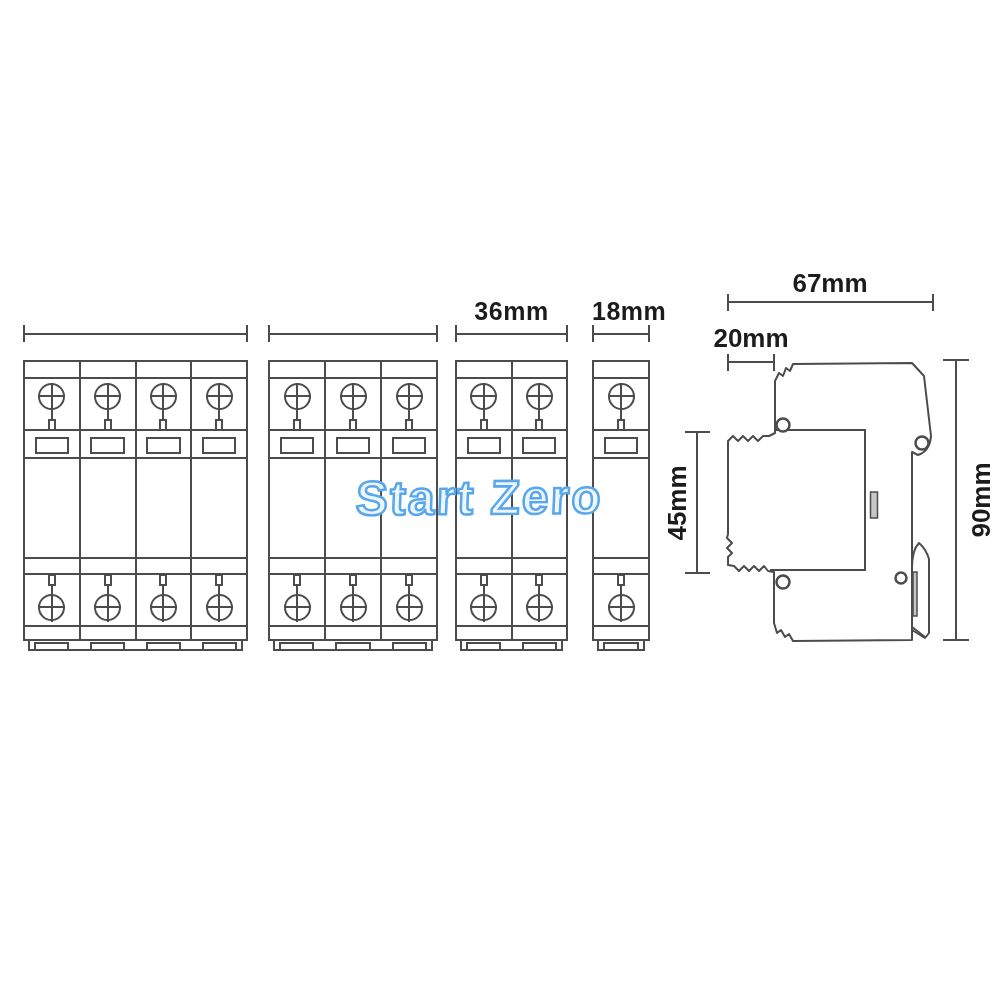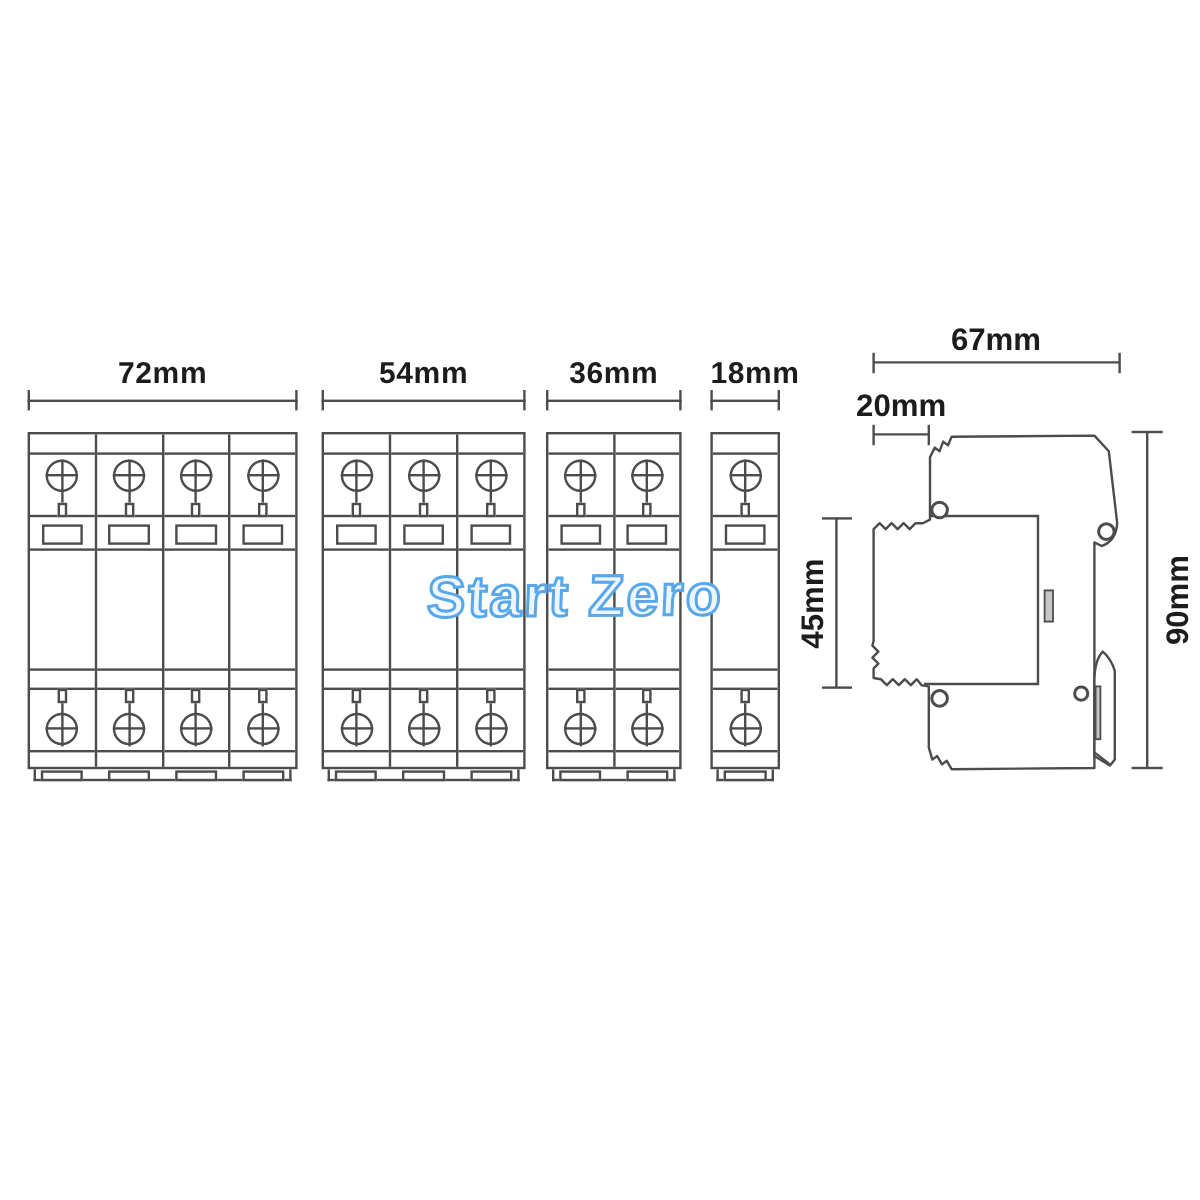--- a/index.html
+++ b/index.html
@@ -53,21 +53,20 @@
              text-shadow:0 0 1px var(--wm-stroke);
              transform:skewX(-3deg) rotate(-0.5deg);}
 </style>
 </head>
 <body>
 
 <div id="canvas">
 
   <div id="front-view">
       <div class="block" style="left: 23px; width: 225px;">
-        <div class="dim-label">72mm</div>
      <div class="dim-line"></div>
      <div class="tick tl"></div>
      <div class="tick tr"></div>
      <div class="skirt"></div>
      <div class="module">
           <div class="pole">
             <div class="hl" style="top:15px"></div>
             <div class="hl" style="top:67px"></div>
             <div class="hl" style="top:95px"></div>
             <div class="hl" style="top:195px"></div>
@@ -134,21 +133,20 @@
    <div class="stem b"></div>
    <div class="chord b"></div>
           </div>
         </div>
         <div class="foot" style="left: 10.6875px; width: 34.875px;"></div>
         <div class="foot" style="left: 66.9375px; width: 34.875px;"></div>
         <div class="foot" style="left: 123.188px; width: 34.875px;"></div>
         <div class="foot" style="left: 179.438px; width: 34.875px;"></div>
       </div>
       <div class="block" style="left: 268px; width: 170px;">
-        <div class="dim-label">54mm</div>
      <div class="dim-line"></div>
      <div class="tick tl"></div>
      <div class="tick tr"></div>
      <div class="skirt"></div>
      <div class="module">
           <div class="pole">
             <div class="hl" style="top:15px"></div>
             <div class="hl" style="top:67px"></div>
             <div class="hl" style="top:95px"></div>
             <div class="hl" style="top:195px"></div>

